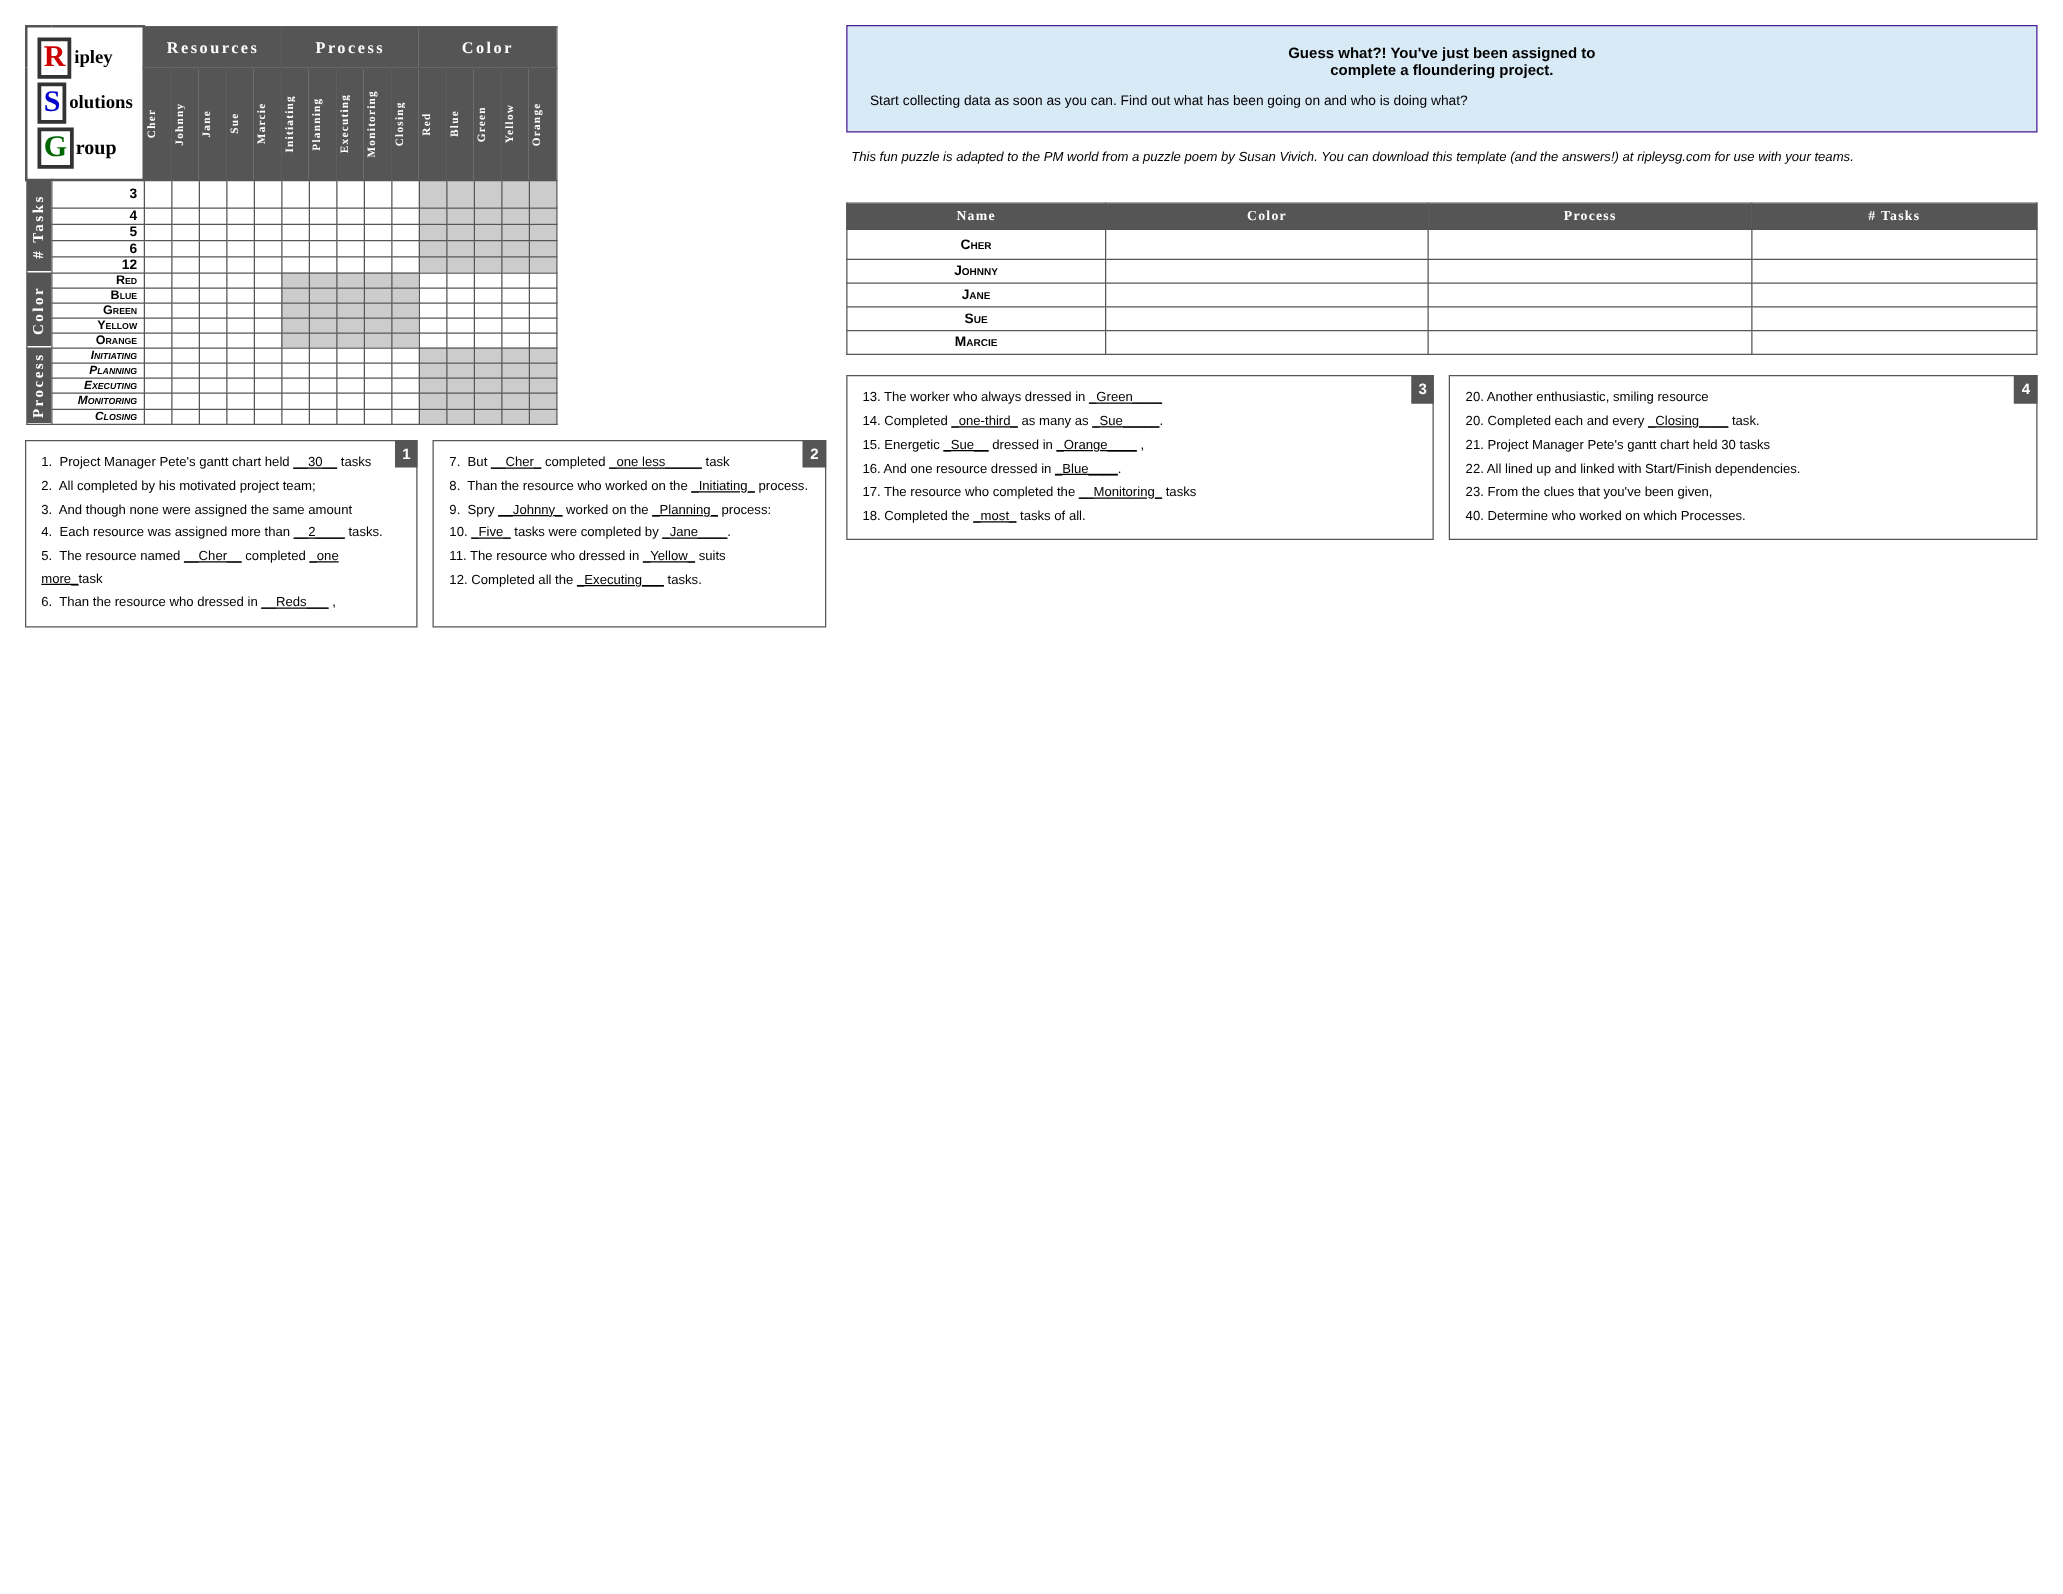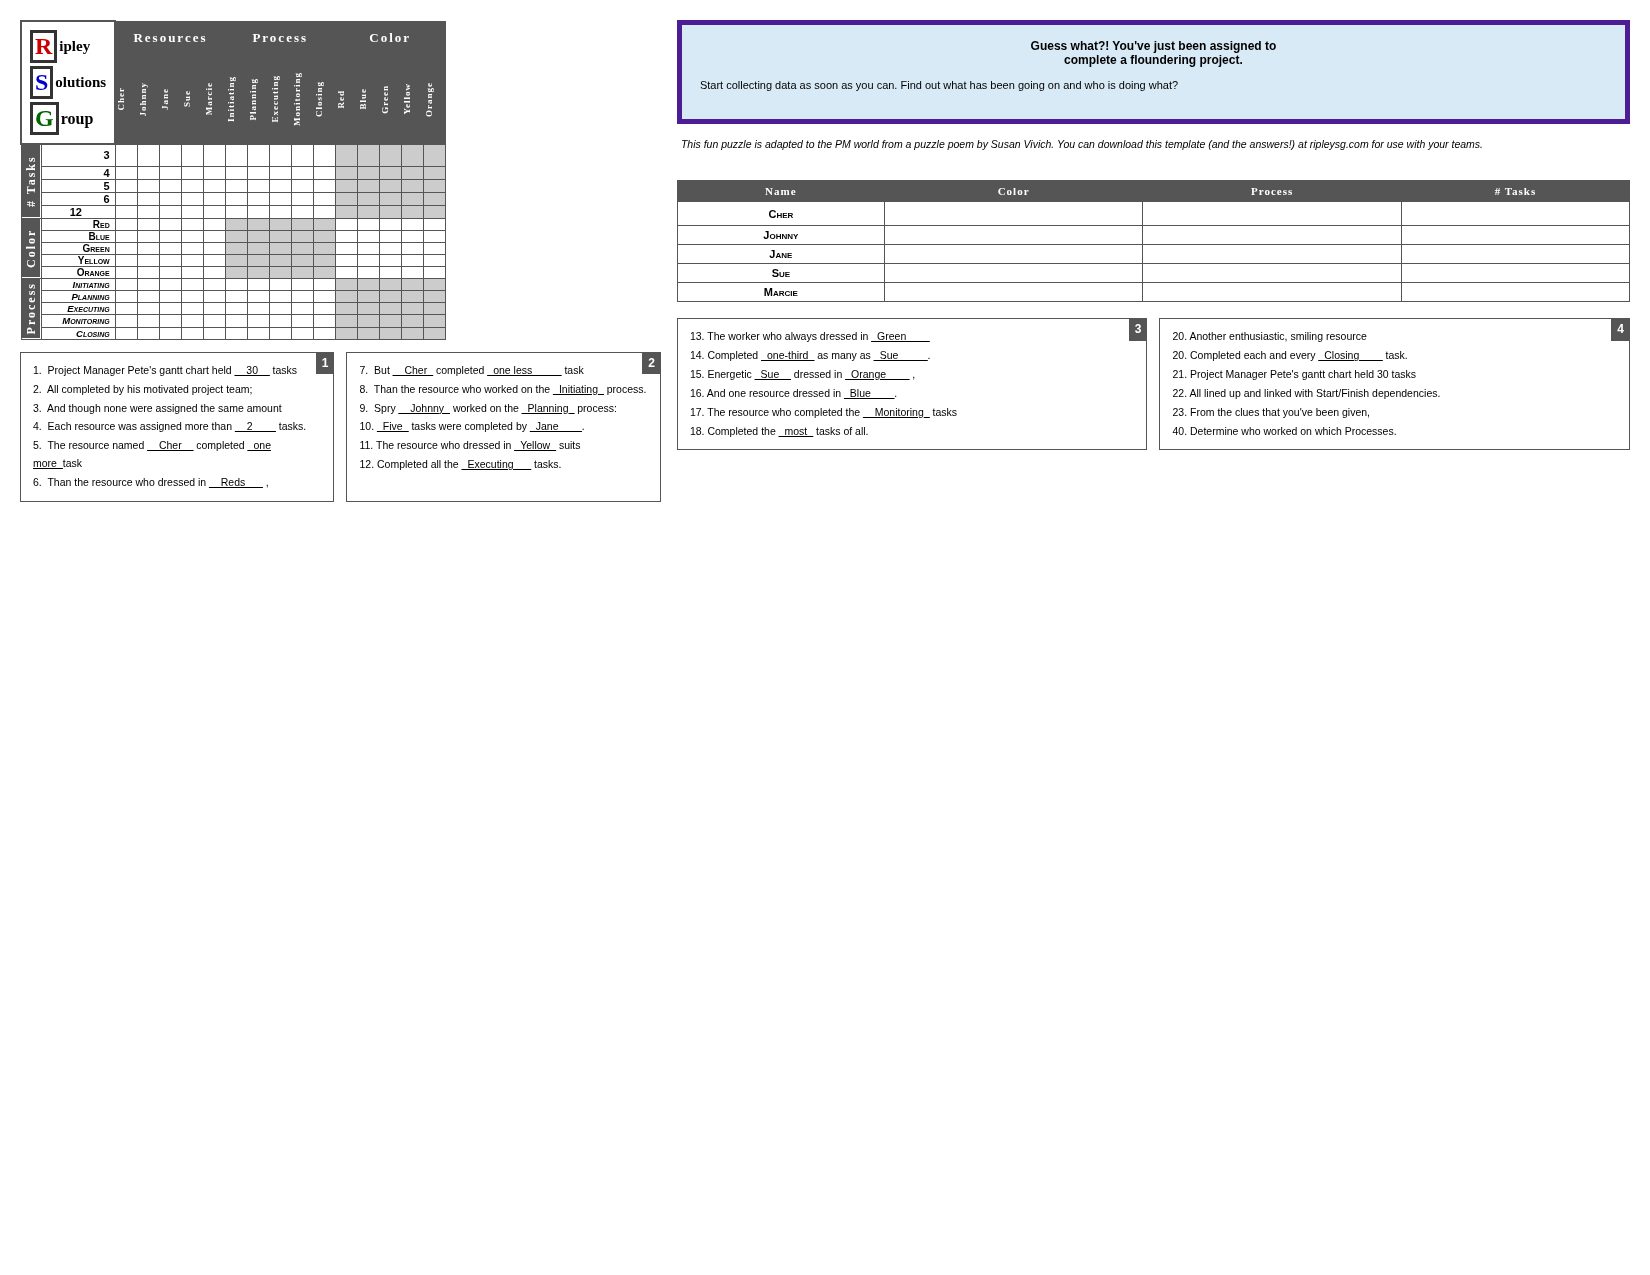--- a/index.html
+++ b/index.html
@@ -212,21 +212,21 @@
                 <td style="border:1.5px solid #555;background:white;"></td>
                 <td style="border:1.5px solid #555;background:white;"></td>
                 <td style="border:1.5px solid #555;background:white;"></td>
               <td style="border:1.5px solid #555;background:#ccc;"></td>
                 <td style="border:1.5px solid #555;background:#ccc;"></td>
                 <td style="border:1.5px solid #555;background:#ccc;"></td>
                 <td style="border:1.5px solid #555;background:#ccc;"></td>
                 <td style="border:1.5px solid #555;background:#ccc;"></td>
             </tr>
             <tr>
-              <td style="text-align:center; padding-right:5px; font-weight:bold; font-size:11px; border:1.5px solid #555;">12</td>
+              <td style="text-align:right; padding-right:5px; font-weight:bold; font-size:11px; border:1.5px solid #555;">12</td>
               <td style="border:1.5px solid #555;background:white;"></td>
                 <td style="border:1.5px solid #555;background:white;"></td>
                 <td style="border:1.5px solid #555;background:white;"></td>
                 <td style="border:1.5px solid #555;background:white;"></td>
                 <td style="border:1.5px solid #555;background:white;"></td>
               <td style="border:1.5px solid #555;background:white;"></td>
                 <td style="border:1.5px solid #555;background:white;"></td>
                 <td style="border:1.5px solid #555;background:white;"></td>
                 <td style="border:1.5px solid #555;background:white;"></td>
                 <td style="border:1.5px solid #555;background:white;"></td>
@@ -443,23 +443,23 @@
           <p>9.&nbsp; Spry <span class="underline">__Johnny_</span> worked on the <span class="underline">_Planning_</span> process:</p>
           <p>10. <span class="underline">_Five_</span> tasks were completed by <span class="underline">_Jane____</span>.</p>
           <p>11. The resource who dressed in <span class="underline">_Yellow_</span> suits</p>
           <p>12. Completed all the <span class="underline">_Executing___</span> tasks.</p>
         </div>
       </div>
     </div>
 
     <div style="flex:1; display:flex; flex-direction:column; gap:12px; min-width:0;">
 
-      <div style="background:#d9eaf7; border:5px solid #4c1d95; padding:14px 18px; font-size:11px;">
+      <div style="background:#d9eaf7; border:1px solid #4c1d95; padding:14px 18px; font-size:11px;">
         <div style="font-weight:bold; font-size:12px; text-align:center; margin-bottom:10px;">Guess what?! You've just been assigned to<br>complete a floundering project.</div>
-        <p style="margin-bottom:10px; line-height:1.6;">Start collecting data as soon as you can.  Find out what has been going on and who is doing what?</p>
+        <p style="margin-bottom:0; line-height:1.6;">Start collecting data as soon as you can.  Find out what has been going on and who is doing what?</p>
       </div>
       <div style="font-style:italic; font-size:10.5px; line-height:1.6; padding:0 4px;"><em>This fun puzzle is adapted to the PM world from a puzzle poem by Susan Vivich.  You can download this template (and the answers!) at</em> ripleysg.com <em>for use with your teams.</em></div>
 
       <table style="border-collapse:collapse; margin-top:16px;">
         <thead>
           <tr>
             <th style="background:#555; color:white; font-weight:bold; font-size:11px; font-family:'Times New Roman',serif; letter-spacing:1px; border:1.5px solid #555; padding:4px 14px;">Name</th>
             <th style="background:#555; color:white; font-weight:bold; font-size:11px; font-family:'Times New Roman',serif; letter-spacing:1px; border:1.5px solid #555; padding:4px 14px;">Color</th>
             <th style="background:#555; color:white; font-weight:bold; font-size:11px; font-family:'Times New Roman',serif; letter-spacing:1px; border:1.5px solid #555; padding:4px 14px;">Process</th>
             <th style="background:#555; color:white; font-weight:bold; font-size:11px; font-family:'Times New Roman',serif; letter-spacing:1px; border:1.5px solid #555; padding:4px 14px;"># Tasks</th>

